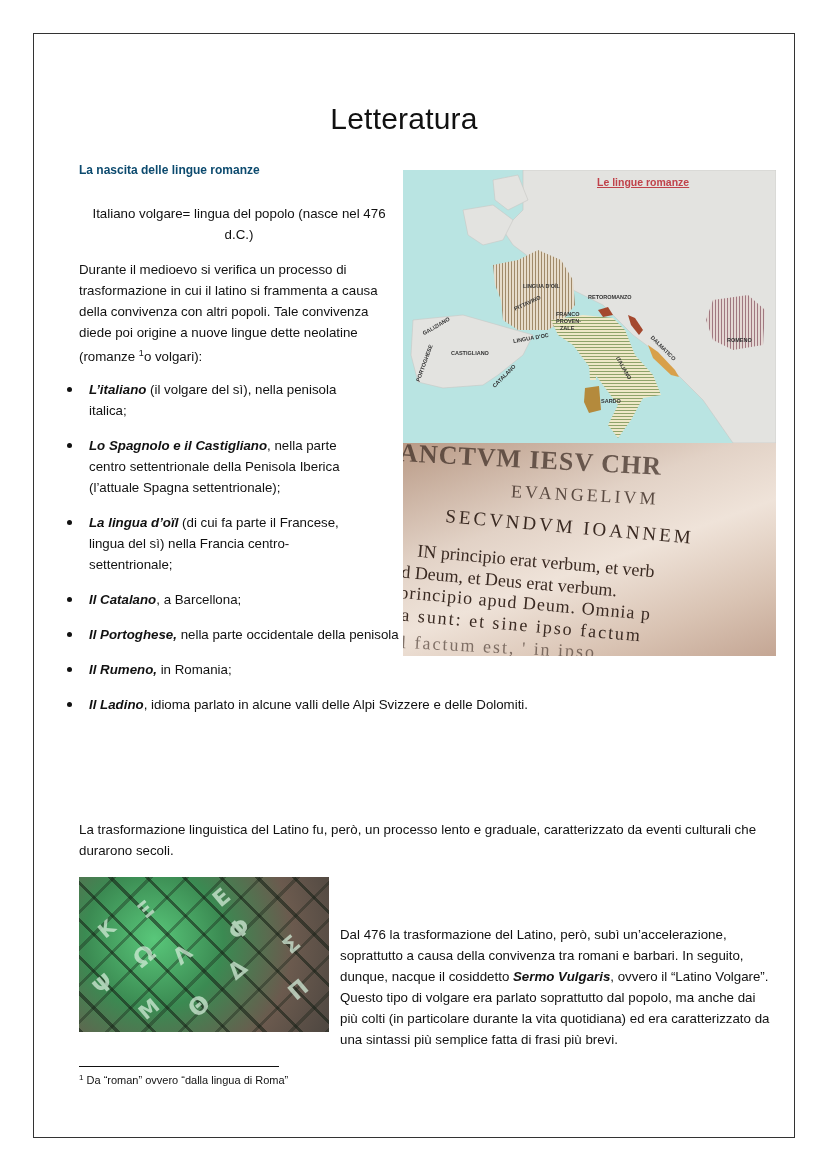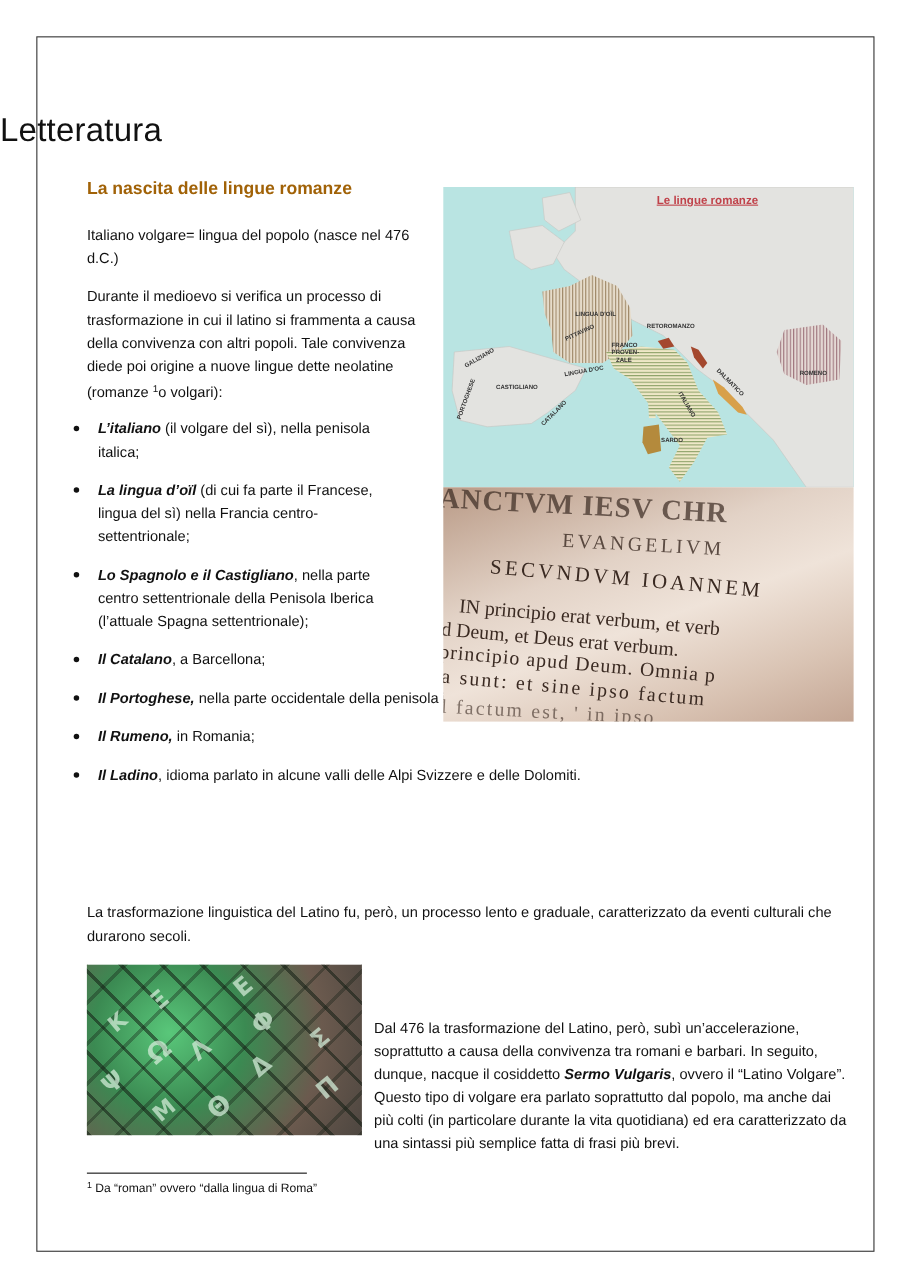--- a/index.html
+++ b/index.html
@@ -5,34 +5,34 @@
   * { box-sizing: border-box; margin: 0; padding: 0; }
   html, body { width: 828px; height: 1171px; background: #ffffff; overflow: hidden; }
   body { position: relative; font-family: "Liberation Sans", "DejaVu Sans", sans-serif; color: #111; }
 
   .page-border {
     position: absolute; left: 33px; top: 33px; width: 762px; height: 1105px;
     border: 1.5px solid #333;
   }
 
   .title {
-    position: absolute; left: 0; width: 808px; top: 102px; 
+    position: absolute; left: 0; width: 808px; top: 102px; text-align: center;
     font-size: 30px; font-weight: normal; color: #111; letter-spacing: 0.2px;
   }
 
   .subtitle {
-    position: absolute; left: 79px; top: 163px; font-size: 16px; color: #a16207;
+    position: absolute; left: 79px; top: 163px; font-size: 12px; color: #0c4a6e;
   }
 
   .text {
     font-size: 13.3px; line-height: 21px; color: #111;
   }
   .text b i, .text i b { font-weight: bold; font-style: italic; }
 
-  .p1 { position: absolute; left: 79px; top: 203px; width: 320px; }
+  .p1 { position: absolute; left: 79px; top: 203px; width: 320px; text-align: center; }
   .p2 { position: absolute; left: 79px; top: 259px; width: 320px; }
   .p2 sup { font-size: 9px; vertical-align: 5px; }
 
   .bullets { position: absolute; left: 64px; top: 379px; width: 690px; list-style: none; }
   .bullets li { position: relative; padding-left: 25px; margin-bottom: 14px; }
   .bullets li.narrow { width: 305px; }
   .bullets li .dot {
     position: absolute; left: 3px; top: 8px; width: 5px; height: 5px; border-radius: 50%; background: #111;
   }
 
@@ -79,22 +79,22 @@
 <h1 class="title">Letteratura</h1>
 
 <h2 class="subtitle">La nascita delle lingue romanze</h2>
 
 <p class="text p1">Italiano volgare= lingua del popolo (nasce nel 476 d.C.)</p>
 
 <p class="text p2"><span>Durante il medioevo si verifica un processo di trasformazione in cui il latino si frammenta a causa della convivenza con altri popoli. Tale convivenza diede poi origine a nuove lingue dette neolatine (romanze </span><sup>1</sup><span>o volgari):</span></p>
 
 <ul class="text bullets">
   <li class="narrow"><span class="dot"></span><b><i>L’italiano</i></b><span> (il volgare del sì), nella penisola italica;</span></li>
+  <li class="narrow"><span class="dot"></span><b><i>Lo Spagnolo e il Castigliano</i></b><span>, nella parte centro settentrionale della Penisola Iberica (l’attuale Spagna settentrionale);</span></li>
   <li class="narrow"><span class="dot"></span><b><i>La lingua d’oïl</i></b><span> (di cui fa parte il Francese, lingua del sì) nella Francia centro-settentrionale;</span></li>
-  <li class="narrow"><span class="dot"></span><b><i>Lo Spagnolo e il Castigliano</i></b><span>, nella parte centro settentrionale della Penisola Iberica (l’attuale Spagna settentrionale);</span></li>
   <li><span class="dot"></span><b><i>Il Catalano</i></b><span>, a Barcellona;</span></li>
   <li><span class="dot"></span><b><i>Il Portoghese,</i></b><span> nella parte occidentale della penisola iberica;</span></li>
   <li><span class="dot"></span><b><i>Il Rumeno,</i></b><span> in Romania;</span></li>
   <li><span class="dot"></span><b><i>Il Ladino</i></b><span>, idioma parlato in alcune valli delle Alpi Svizzere e delle Dolomiti.</span></li>
 </ul>
 
 <p class="text p3">La trasformazione linguistica del Latino fu, però, un processo lento e graduale, caratterizzato da eventi culturali che durarono secoli.</p>
 
 <p class="text p4"><span>Dal 476 la trasformazione del Latino, però, subì un’accelerazione, soprattutto a causa della convivenza tra romani e barbari. In seguito, dunque, nacque il cosiddetto </span><b><i>Sermo Vulgaris</i></b><span>, ovvero il “Latino Volgare”. Questo tipo di volgare era parlato soprattutto dal popolo, ma anche dai più colti (in particolare durante la vita quotidiana) ed era caratterizzato da una sintassi più semplice fatta di frasi più brevi.</span></p>
 

